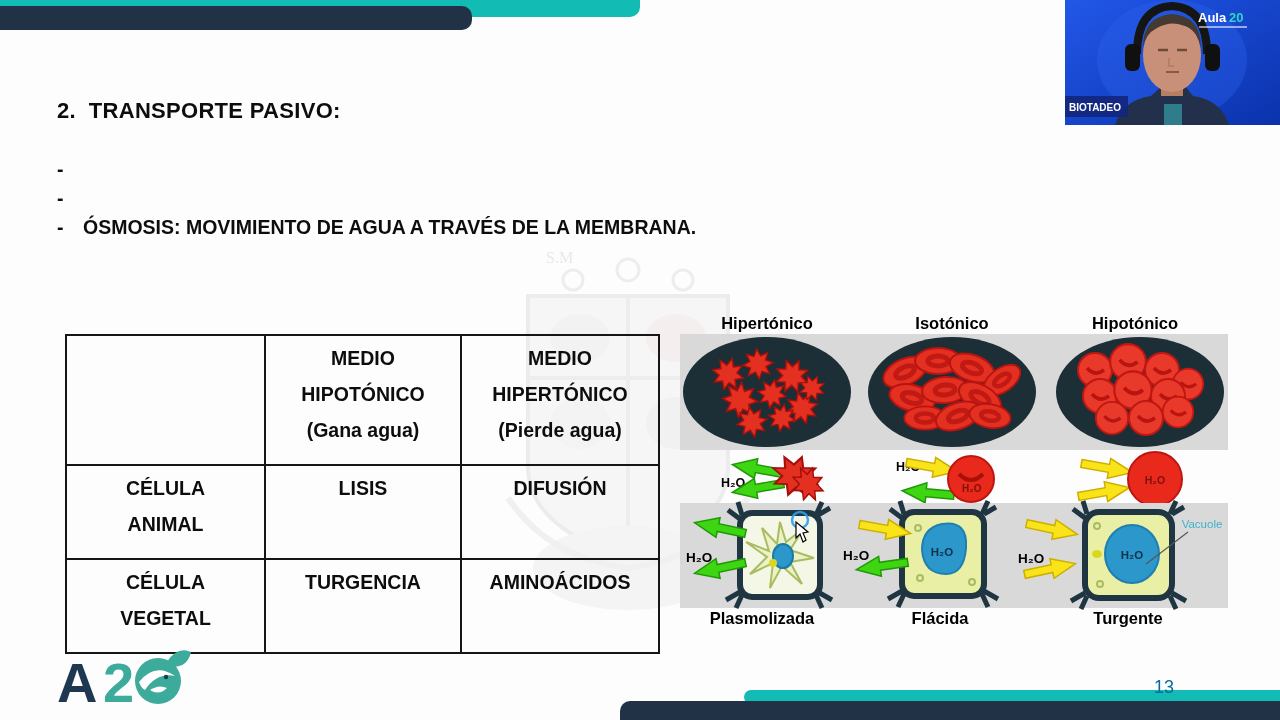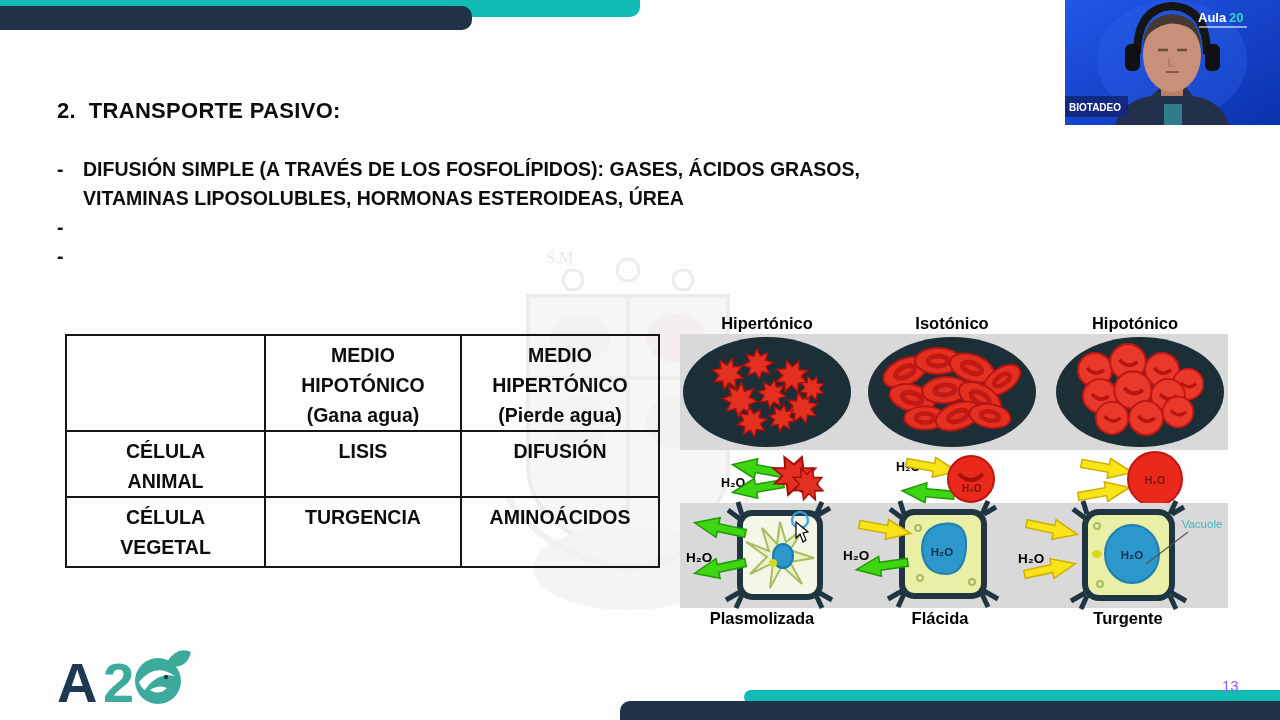--- a/index.html
+++ b/index.html
@@ -19,31 +19,31 @@
   
   #title{position:absolute;left:57px;top:98px;font-size:22px;font-weight:800;letter-spacing:.3px;white-space:pre;z-index:2;}
   #bullets{position:absolute;left:57px;top:155px;width:1100px;z-index:2;}
   .bullet{display:flex;font-size:19.5px;font-weight:800;line-height:29px;}
   .bullet .dash{width:26px;flex:0 0 26px;}
   .bullet .btext{white-space:pre-line;}
   
   #ttable{position:absolute;left:65px;top:334px;z-index:2;border-collapse:collapse;}
   #ttable td{
     border:2px solid #161616;text-align:center;vertical-align:top;
-    font-size:19.5px;font-weight:800;line-height:30px;white-space:pre-line;padding:4px 2px 0 2px;
+    font-size:19.5px;font-weight:800;line-height:36px;white-space:pre-line;padding:4px 2px 16px 2px;
   }
   #ttable .c0{width:199px;} #ttable .c1{width:196px;} #ttable .c2{width:198px;}
   #ttable .rh{height:90px;} #ttable .r1{height:62px;} #ttable .r2{height:70px;}
   
   #diagram{position:absolute;left:680px;top:316px;z-index:3;}
   
   #webcam{position:absolute;left:1065px;top:0;width:195px;height:125px;z-index:5;}
   
   #footer-logo{position:absolute;left:55px;top:648px;z-index:2;}
-  #page-number{position:absolute;left:1222px;top:677px;font-size:15px;color:#8b5cf6;z-index:4;}
+  #page-number{position:absolute;left:1154px;top:677px;font-size:18px;color:#0369a1;z-index:4;}
 </style>
 </head>
 <body>
 
 <div id="stage">
 
   <div class="bar" id="top-teal"></div>
   <div class="bar" id="top-navy"></div>
   <div class="bar" id="bot-teal"></div>
   <div class="bar" id="bot-navy"></div>
@@ -63,28 +63,27 @@
       <ellipse cx="160" cy="400" rx="95" ry="42" fill="#c6c6c6"></ellipse>
       <path d="M40,330 q40,60 120,70 q80,-10 120,-70" fill="none" stroke="#a8a8a8" stroke-width="6"></path>
     </svg>
   </div>
 
   <div id="title">2.  TRANSPORTE PASIVO:</div>
 
   <div id="bullets">
     <div class="bullet">
       <span class="dash">-</span>
-      <span class="btext">DIFUSIÓN SIMPLE (A TRAVÉS DE LOS FOSFOLÍPIDOS): GASES, ÁCIDOS GRASOS,
-VITAMINAS LIPOSOLUBLES, HORMONAS ESTEROIDEAS, ÚREA</span>
     </div>
     <div class="bullet">
       <span class="dash">-</span>
     </div>
     <div class="bullet">
       <span class="dash">-</span>
+      <span class="btext">ÓSMOSIS: MOVIMIENTO DE AGUA A TRAVÉS DE LA MEMBRANA.</span>
     </div>
   </div>
 
   <table id="ttable">
     <tbody>
         <tr class="rh">
       <td class="c0"></td>
       <td class="c1">MEDIO
 HIPOTÓNICO
 (Gana agua)</td>

